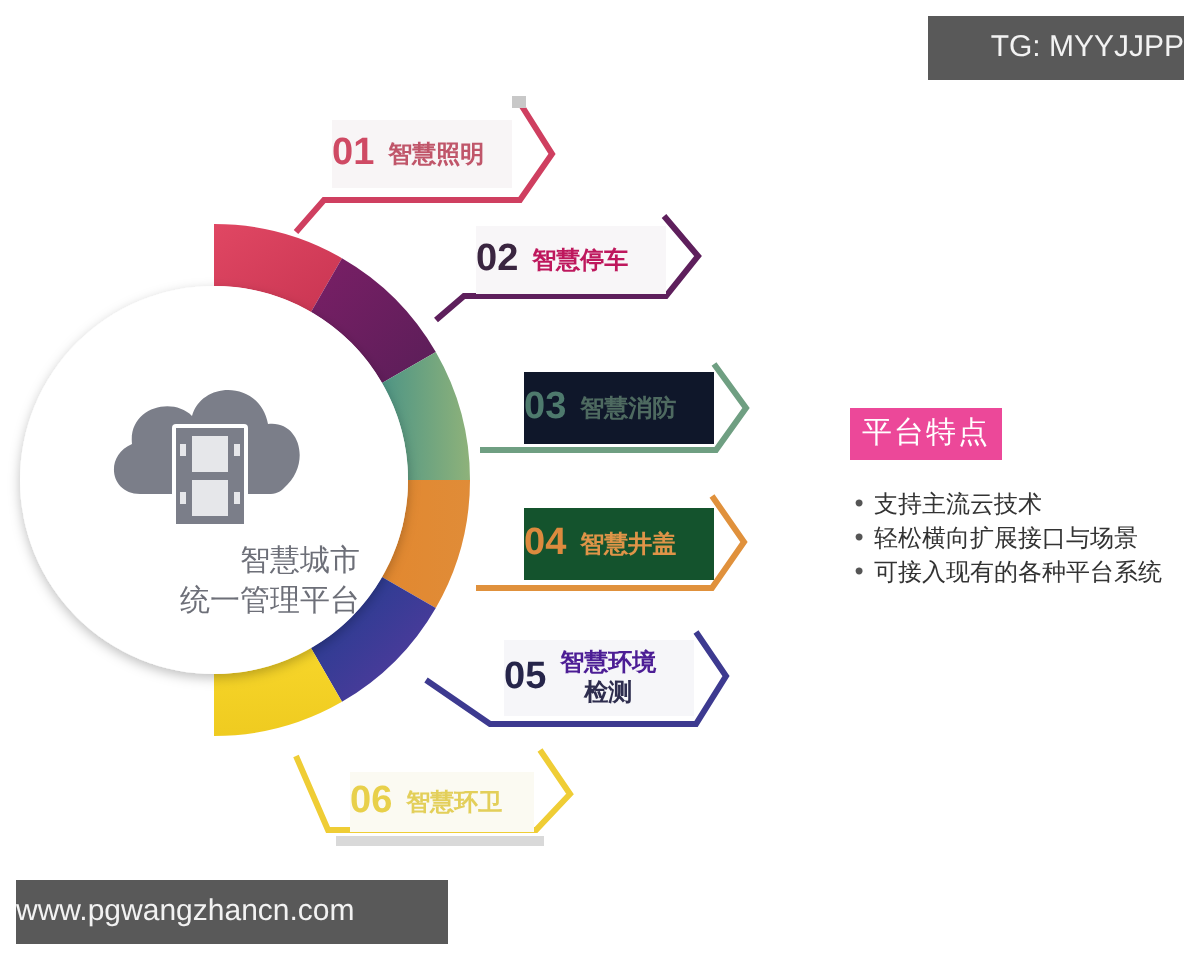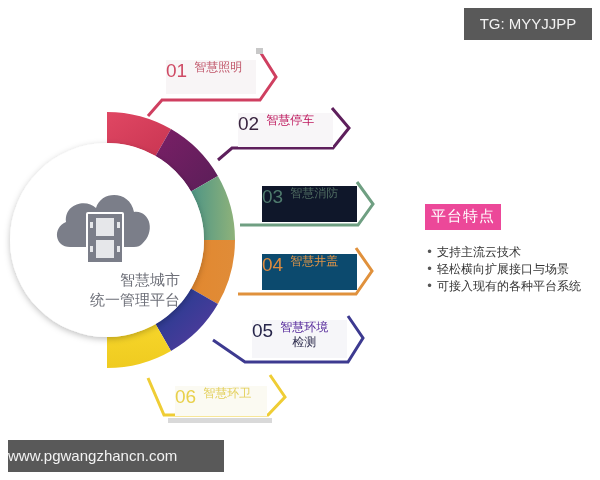--- a/index.html
+++ b/index.html
@@ -3,22 +3,23 @@
   <meta charset="utf-8">
   <style>
     html, body { margin: 0; padding: 0; }
     body {
       width: 600px; height: 480px; position: relative; overflow: hidden;
       background: #ffffff;
       font-family: "DejaVu Sans", "Liberation Sans", sans-serif;
     }
     #diagram { position: absolute; left: 0; top: 0; }
     .label-box {
-      position: absolute; display: flex; align-items: flex-start;
+      position: absolute; display: flex; align-items: center;
       background: #f7f7f7;
+      font-weight: bold;
     }
     .label-num { font-family: "Liberation Sans", sans-serif; font-size: 19px; margin-right: 7px; }
     .label-text { font-size: 12px; line-height: 15px; text-align: center; }
     .center-text {
       position: absolute; left: 40px; width: 140px; text-align: right;
       color: #6d6f78; font-size: 15px; line-height: 19px;
     }
     .features { position: absolute; left: 425px; top: 204px; }
     .features-title {
       display: inline-block; background: #ec4899; color: #fff;
@@ -122,21 +123,21 @@
 <div class="label-box" style="left:238px; top:113px; width:95px; height:34px; background:#f8f6f8;">
   <span class="label-num" style="color:#3a2540;">02</span>
   <span class="label-text" style="color:#be185d;">智慧停车</span>
 </div>
 
 <div class="label-box" style="left:262px; top:186px; width:95px; height:36px; background:#0f172a;">
   <span class="label-num" style="color:#4e7a6d;">03</span>
   <span class="label-text" style="color:#4e6a60;">智慧消防</span>
 </div>
 
-<div class="label-box" style="left:262px; top:254px; width:95px; height:36px; background:#0c4a6e;">
+<div class="label-box" style="left:262px; top:254px; width:95px; height:36px; background:#14532d;">
   <span class="label-num" style="color:#dc8a3e;">04</span>
   <span class="label-text" style="color:#df9448;">智慧井盖</span>
 </div>
 
 <div class="label-box" style="left:252px; top:320px; width:95px; height:38px; background:#f6f6f9;">
   <span class="label-num" style="color:#26254a;">05</span>
   <span style="display:flex; flex-direction:column;">
     <span class="label-text" style="color:#4c1d95;">智慧环境</span>
     <span class="label-text" style="color:#2e2d4e;">检测</span>
   </span>
@@ -149,14 +150,14 @@
 
 <div class="features">
   <div class="features-title">平台特点</div>
   <ul>
     <li><span class="bullet">•</span><span>支持主流云技术</span></li>
     <li><span class="bullet">•</span><span>轻松横向扩展接口与场景</span></li>
     <li><span class="bullet">•</span><span>可接入现有的各种平台系统</span></li>
   </ul>
 </div>
 
-<div class="watermark" style="left:464px; top:8px; width:128px; height:32px; line-height:32px; text-align:center;">TG: MYYJJPP</div>
+<div class="watermark" style="left:464px; top:8px; width:128px; height:32px; line-height:32px; text-align:right;">TG: MYYJJPP</div>
 <div class="watermark" style="left:8px; top:440px; width:216px; height:32px; line-height:32px; ">www.pgwangzhancn.com</div>
 
 </body></html>

